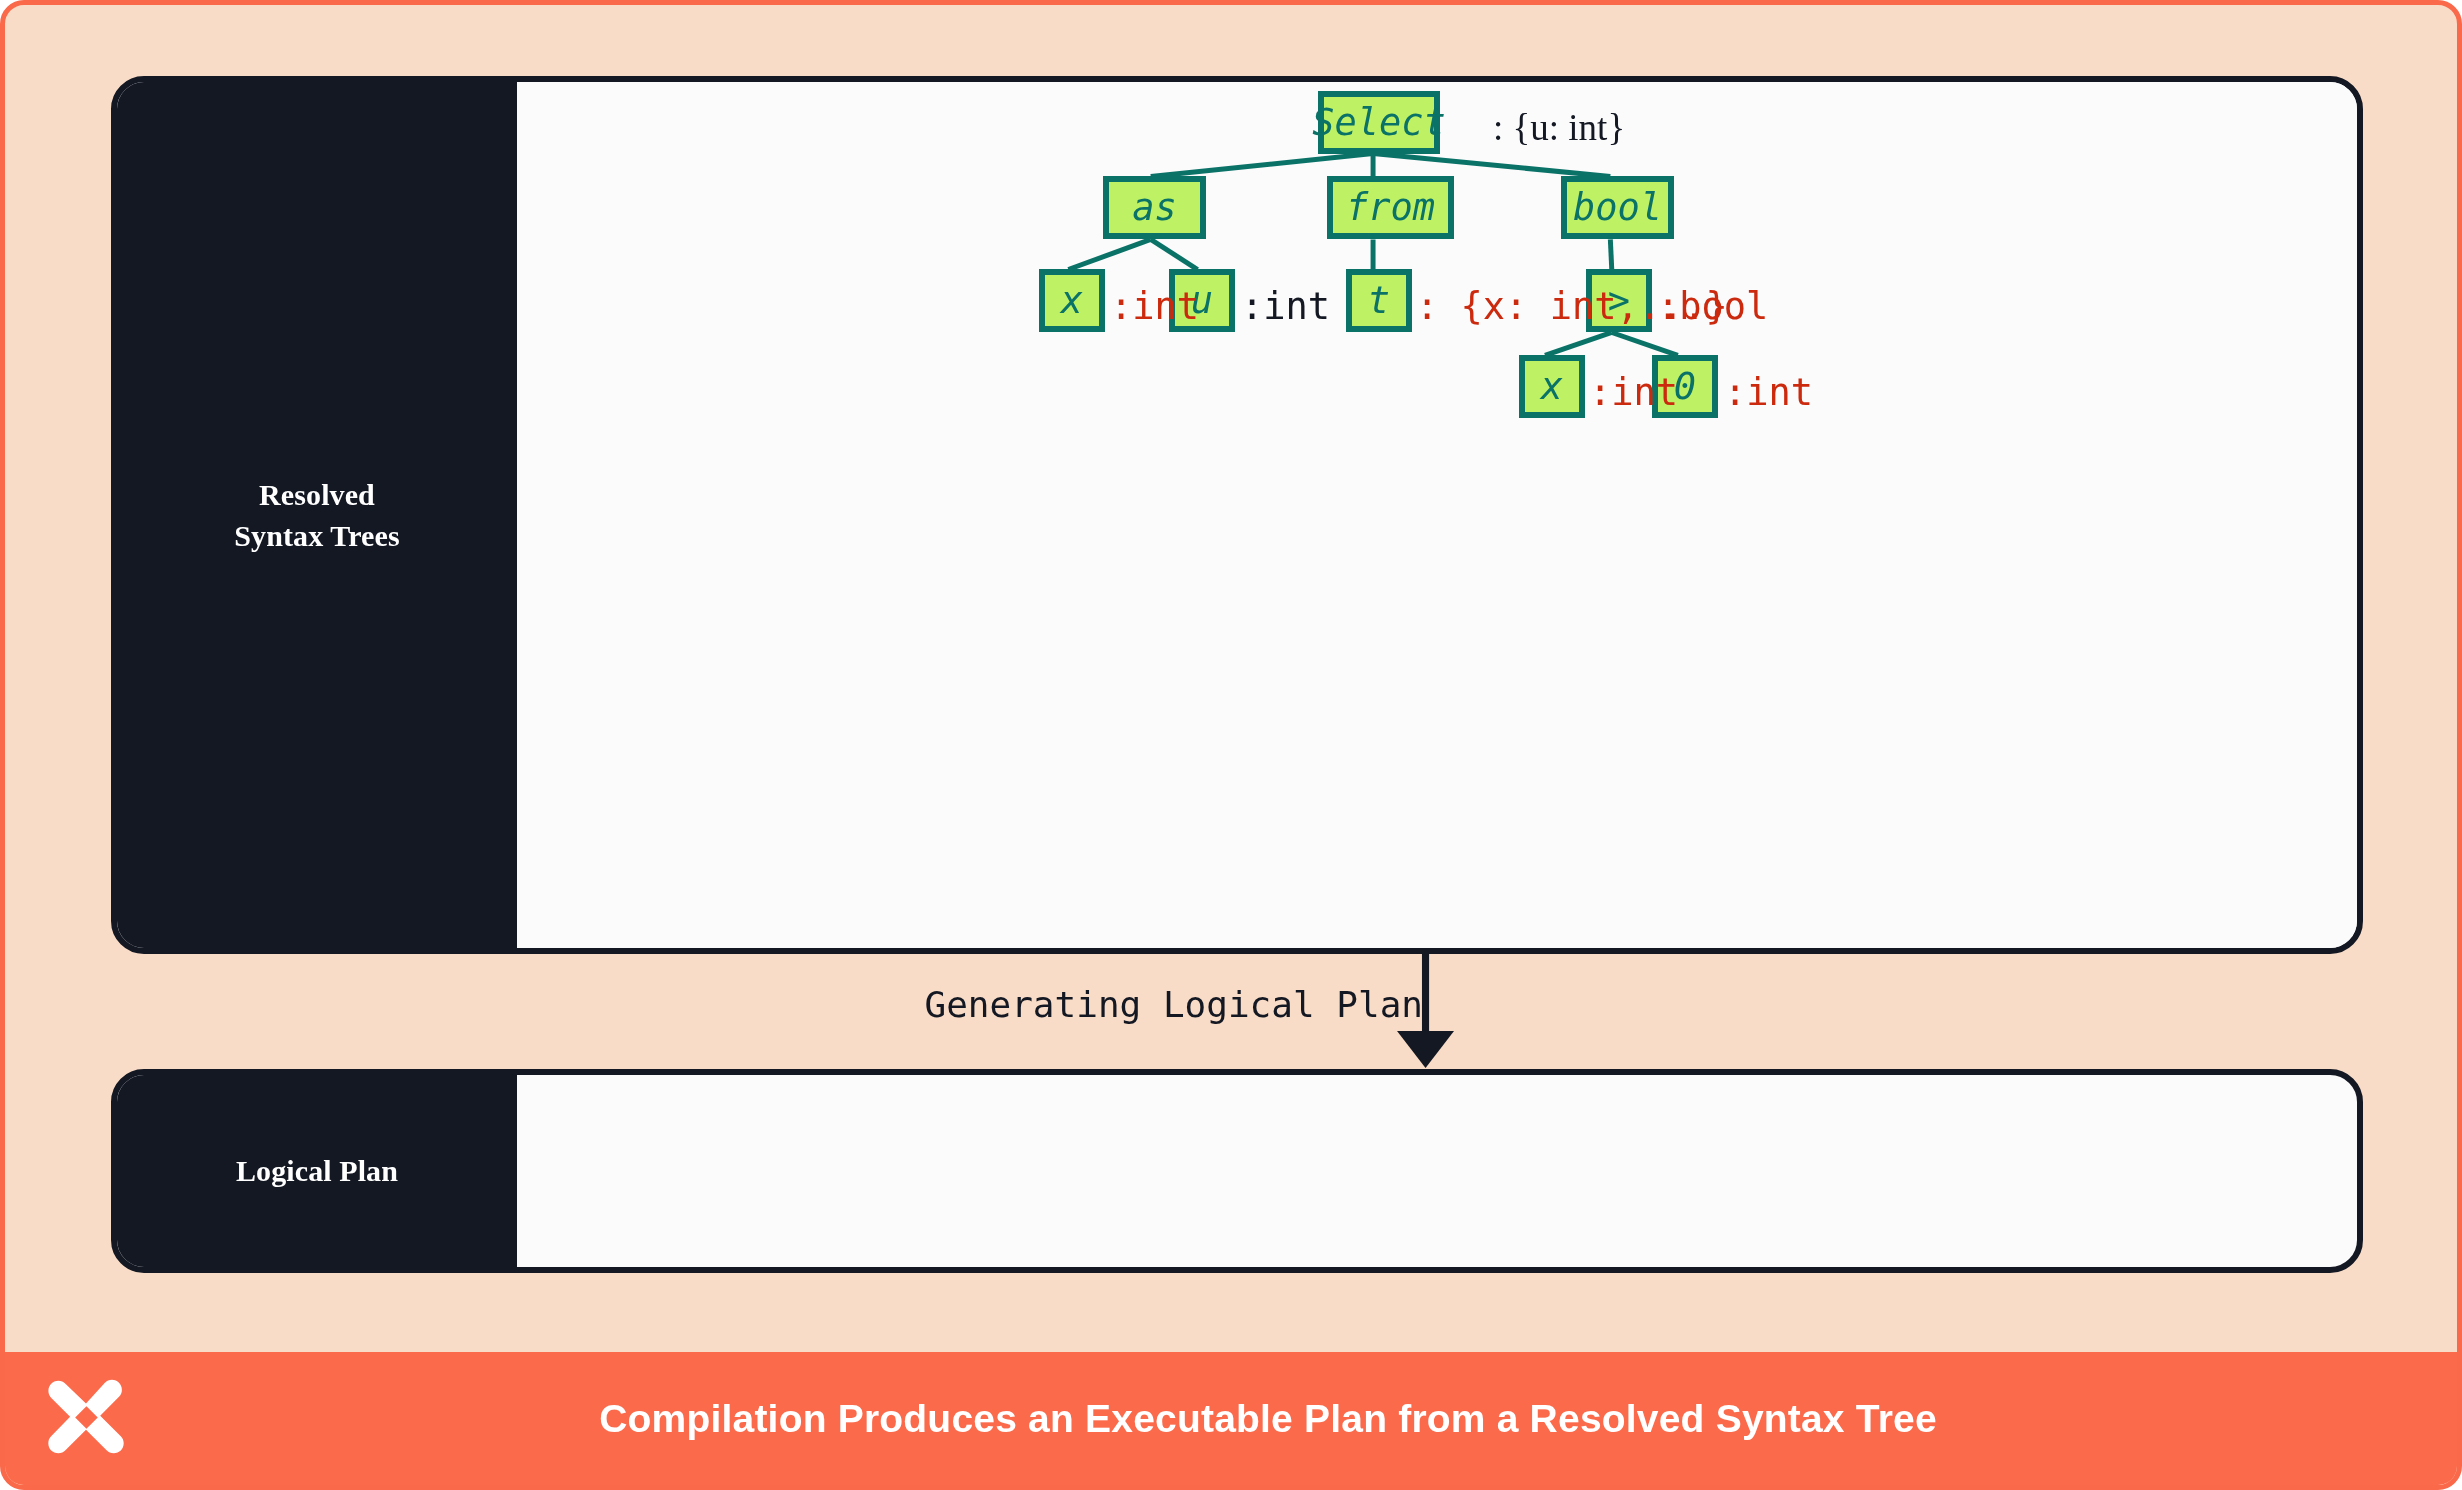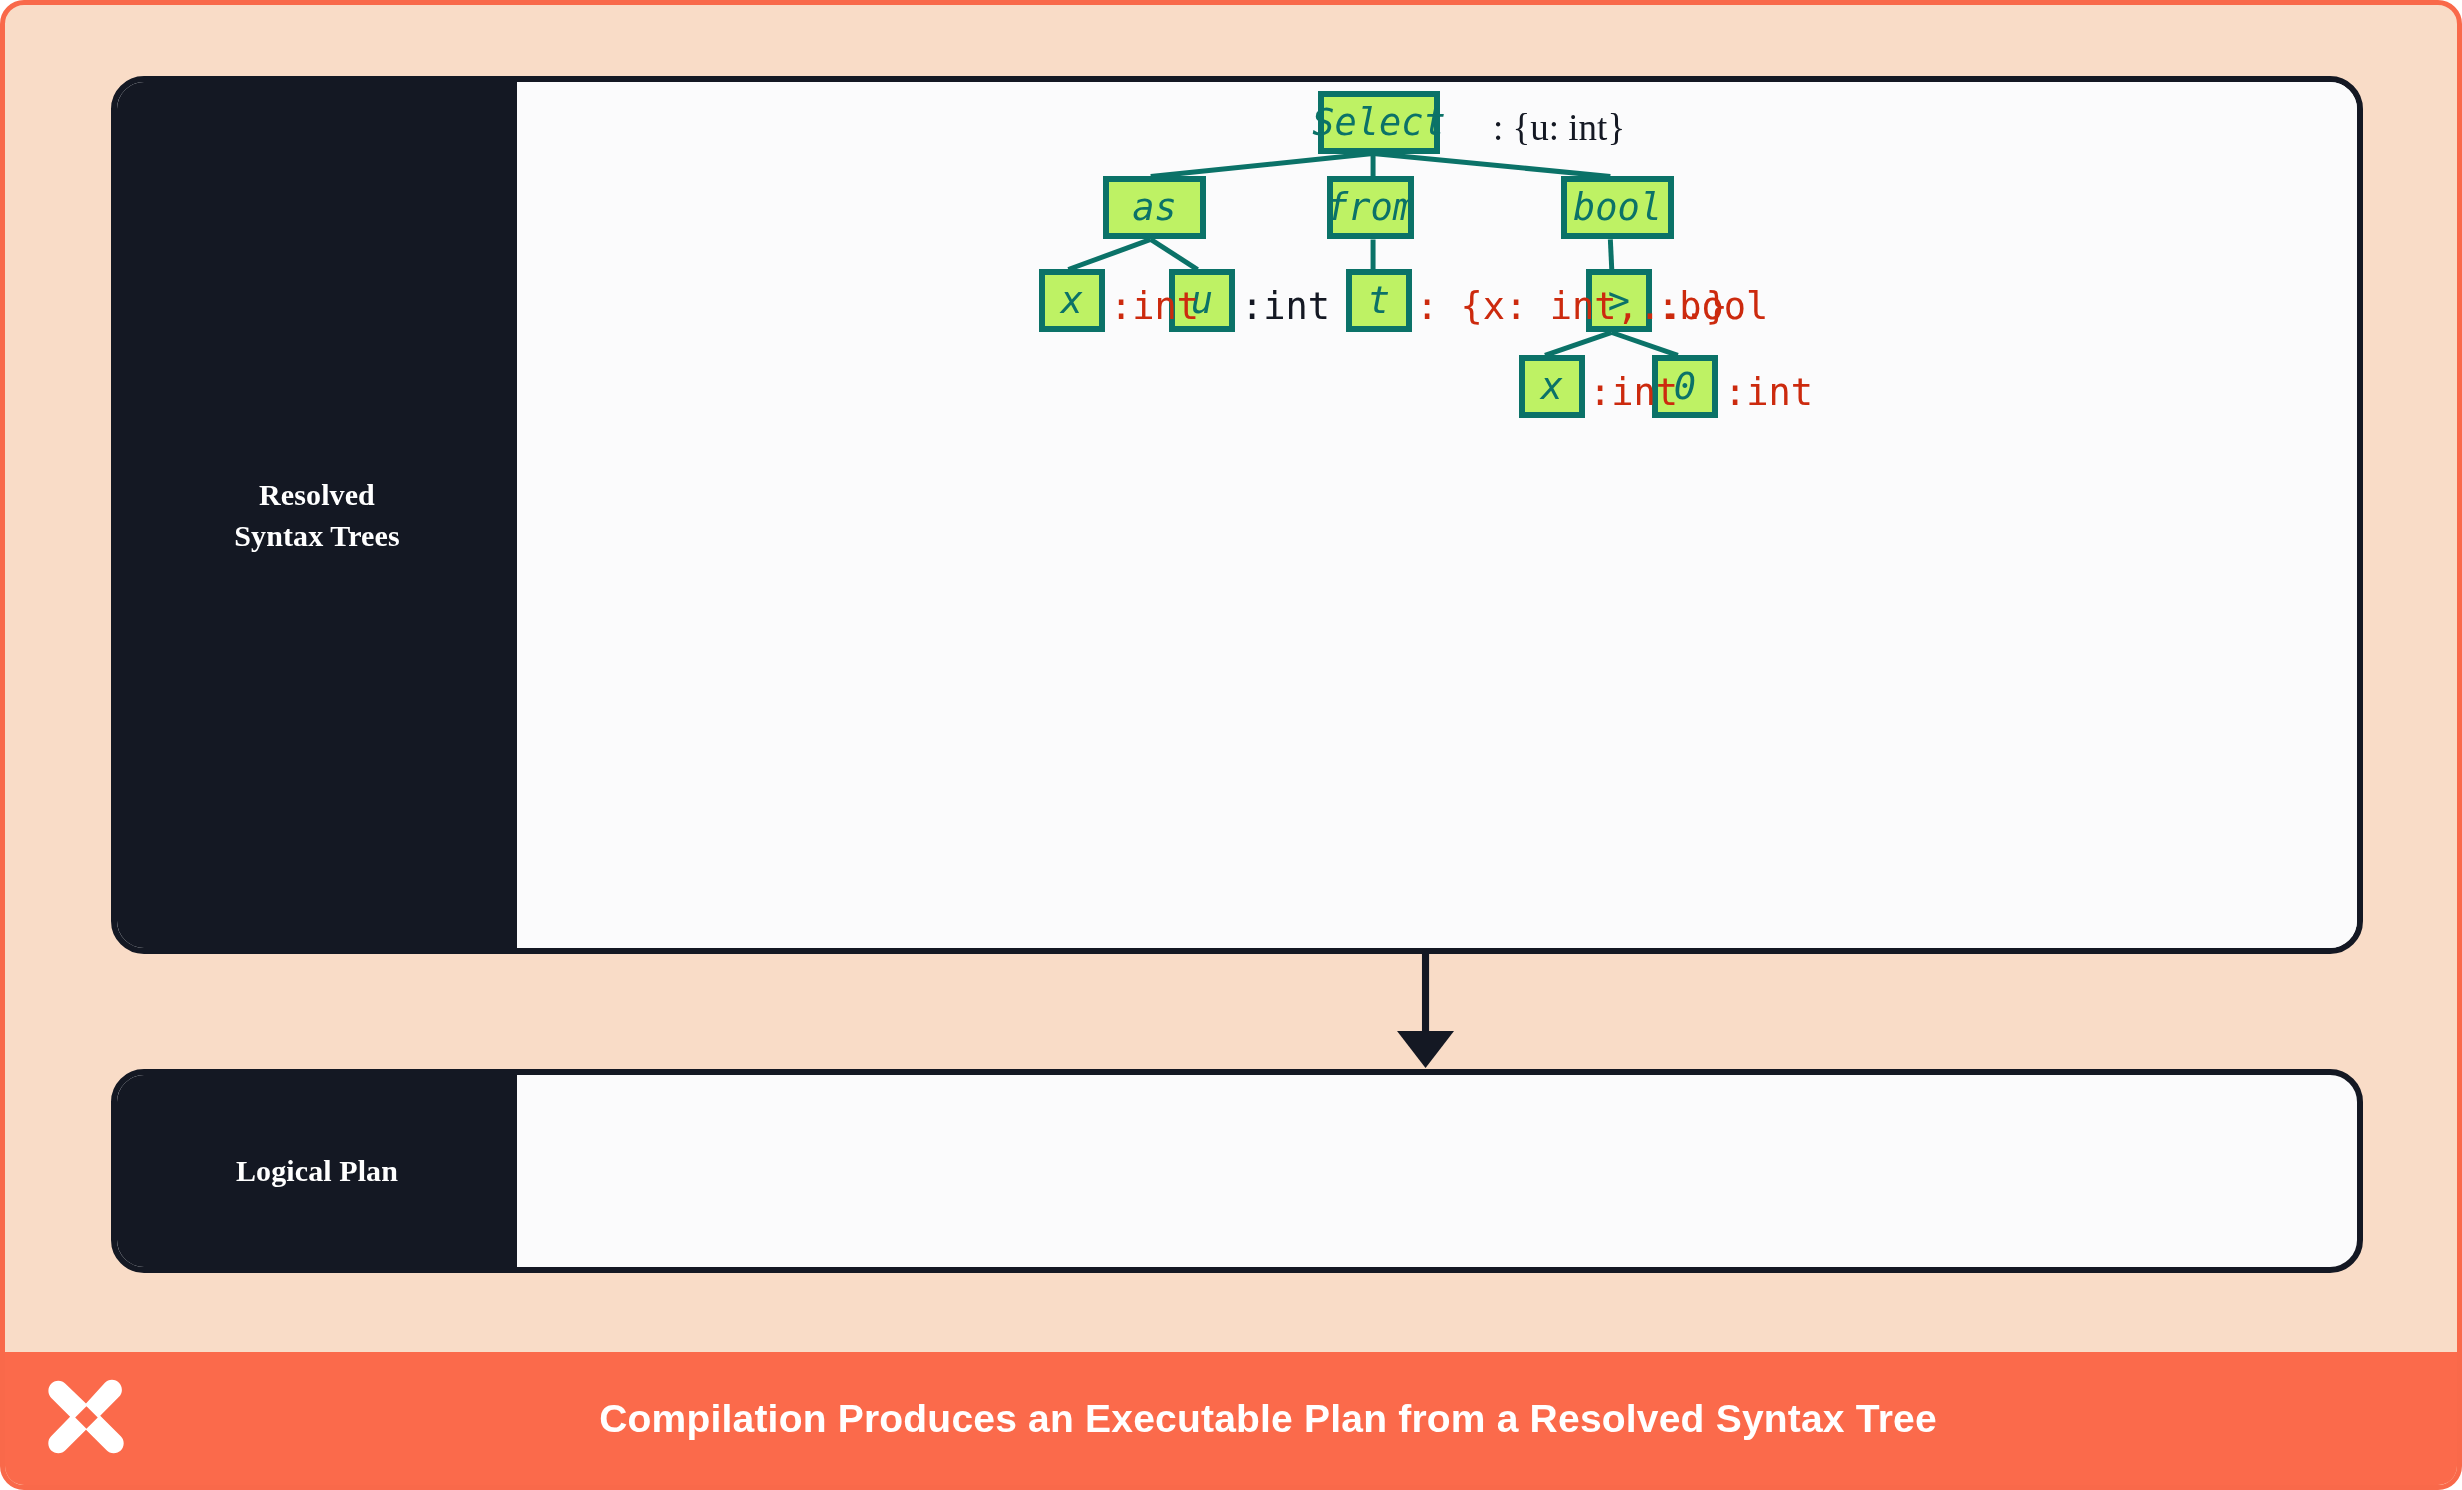--- a/index.html
+++ b/index.html
@@ -132,40 +132,41 @@
             <line x1="892" y1="220" x2="776" y2="262" stroke="#0B7268" stroke-width="7"></line>
             <line x1="892" y1="220" x2="958" y2="262" stroke="#0B7268" stroke-width="7"></line>
             <line x1="1205" y1="220" x2="1205" y2="262" stroke="#0B7268" stroke-width="7"></line>
             <line x1="1539" y1="220" x2="1541" y2="262" stroke="#0B7268" stroke-width="7"></line>
             <line x1="1541" y1="350" x2="1447" y2="382" stroke="#0B7268" stroke-width="7"></line>
             <line x1="1541" y1="350" x2="1634" y2="382" stroke="#0B7268" stroke-width="7"></line>
           </svg>
 
       <div class="node" style="left: 801px; top: 8.6px; width: 122px; height: 63px;">Select</div>
           <div class="node" style="left: 586px; top: 94px; width: 103px; height: 63px;">as</div>
-          <div class="node" style="left: 810px; top: 94px; width: 87px; height: 63px;">from</div>
+          <div class="node" style="left: 810px; top: 94px; width: 127px; height: 63px;">from</div>
           <div class="node" style="left: 1044px; top: 94px; width: 113px; height: 63px;">bool</div>
           <div class="node" style="left: 522px; top: 187px; width: 66px; height: 63px;">x</div>
           <div class="node" style="left: 652px; top: 187px; width: 66px; height: 63px;">u</div>
           <div class="node" style="left: 829px; top: 187px; width: 66px; height: 63px;">t</div>
           <div class="node" style="left: 1069px; top: 187px; width: 66px; height: 63px;">&gt;</div>
           <div class="node" style="left: 1002px; top: 273px; width: 66px; height: 63px;">x</div>
           <div class="node" style="left: 1135px; top: 273px; width: 66px; height: 63px;">0</div>
           <div class="ann dark" style="left: 976px; top: 27px; font-family: Liberation Serif, serif;">: {u: int}</div>
           <div class="ann red" style="left: 593px; top: 206px;">:int</div>
           <div class="ann dark" style="left: 724px; top: 206px;">:int</div>
           <div class="ann red" style="left: 899px; top: 206px;">: {x: int,...}</div>
           <div class="ann red" style="left: 1140px; top: 206px;">:bool</div>
           <div class="ann red" style="left: 1072px; top: 292px;">:int</div>
           <div class="ann red" style="left: 1207px; top: 292px;">:int</div>
         </div>
     </div>
   </div>
 
   <div id="arrow-wrap">
+    <div id="arrow-label">Generating Logical Plan</div>
     <svg width="2462" height="114" style="position:absolute;left:0;top:0;" viewBox="0 0 3444 160">
       <line x1="1988" y1="0" x2="1988" y2="118" stroke="#141823" stroke-width="10"></line>
       <polygon points="1988,160 1948,108 2028,108" fill="#141823"></polygon>
     </svg>
   </div>
 
   <div class="panel" id="panel-plan">
     <div class="panel-side">
       <div class="panel-side-label">Logical Plan</div>
     </div>

